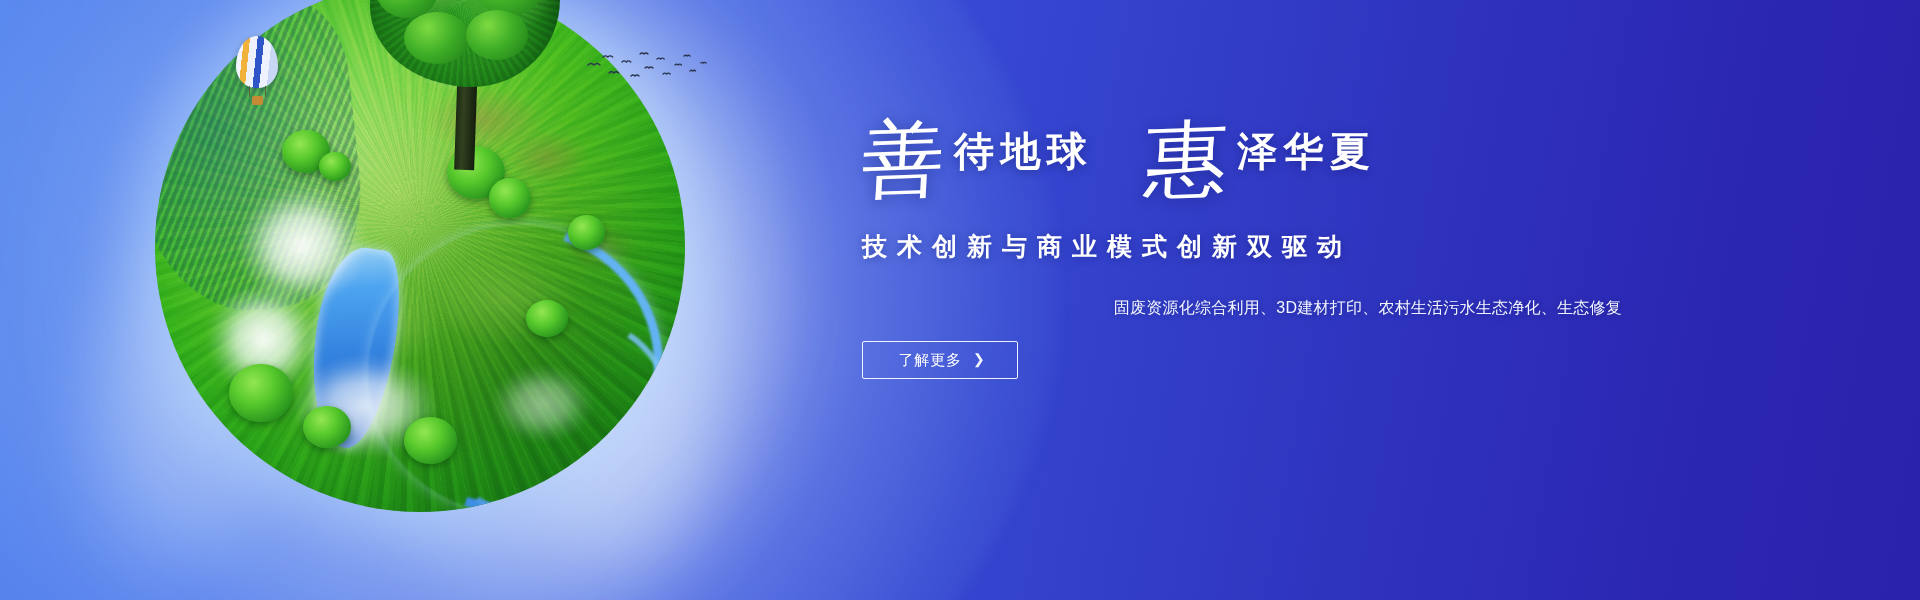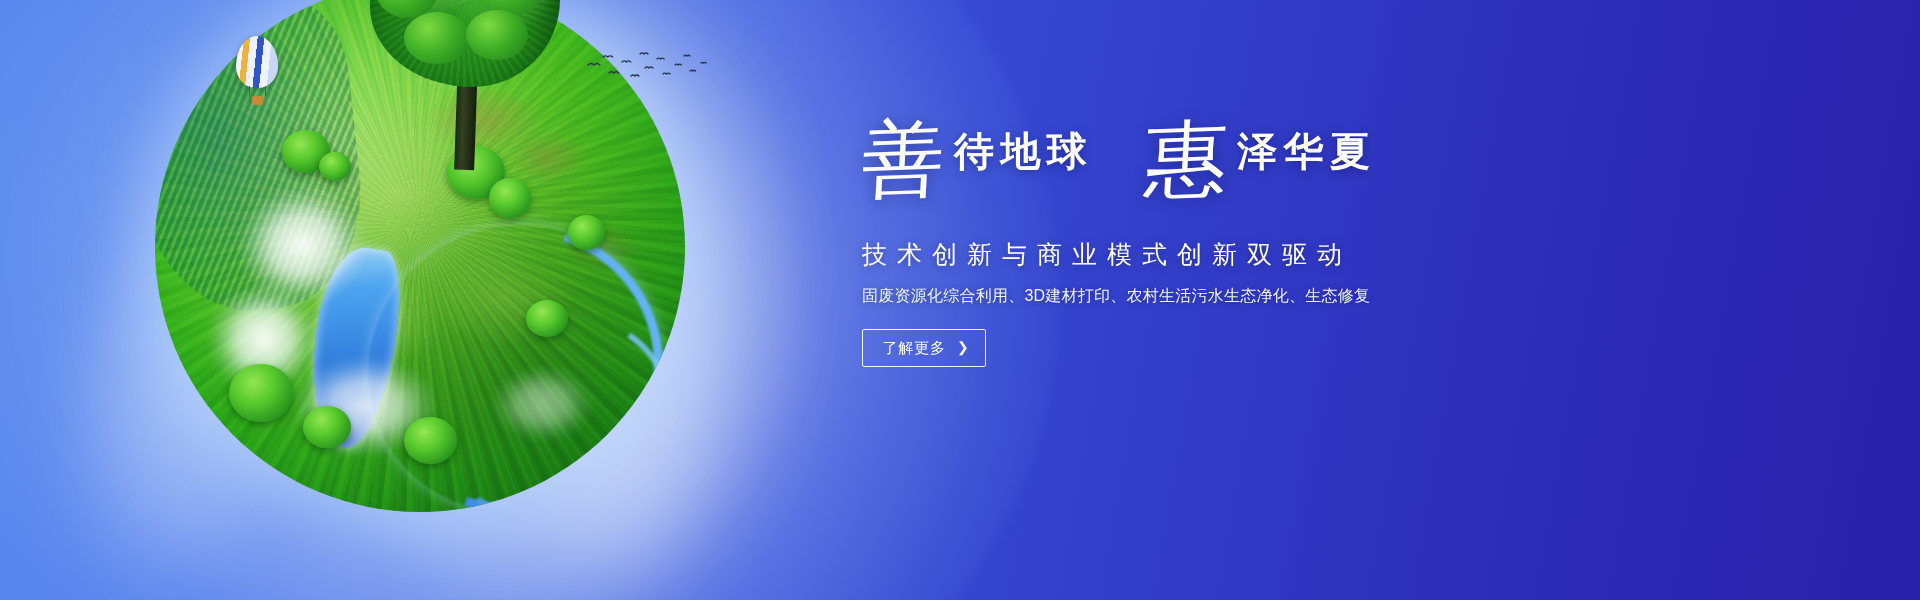--- a/index.html
+++ b/index.html
@@ -312,44 +312,45 @@
     letter-spacing:.16em;
     text-shadow:0 2px 10px rgba(10,20,90,.45);
     display:inline-block;
     vertical-align:22px;
     margin-left:10px;
     font-weight:bold;
   }
   .gap{ display:inline-block; width:52px; }
 
   .subhead{
-    margin-top:28px;
+    margin-top:20px;
     font-size:25px;
     letter-spacing:.40em;
-    font-weight:400;
+    font-weight:700;
     color:#ffffff;
     text-shadow:0 1px 8px rgba(10,20,90,.40);
     white-space:nowrap;
   }
   .caption{
-    margin-top:15px;
+    margin-top:35px;
     font-size:16px;
     letter-spacing:.015em;
     color:#f2f5ff;
     text-shadow:0 1px 6px rgba(10,20,90,.40);
     white-space:nowrap;
+    text-align:right;
   }
 
   .cta{
     margin-top:22px;
     display:inline-flex;
     align-items:center;
     justify-content:center;
     gap:11px;
-    width:124px;
+    width:156px;
     height:38px;
     border:1px solid rgba(255,255,255,.92);
     border-radius:2px;
     background:transparent;
     color:#fff;
     font-size:15px;
     letter-spacing:.06em;
     font-family:"Liberation Sans","DejaVu Sans",sans-serif;
     cursor:pointer;
     padding:0 0 0 4px;

